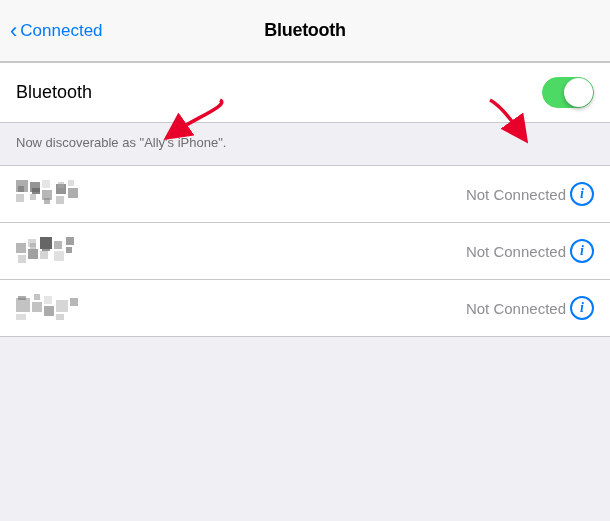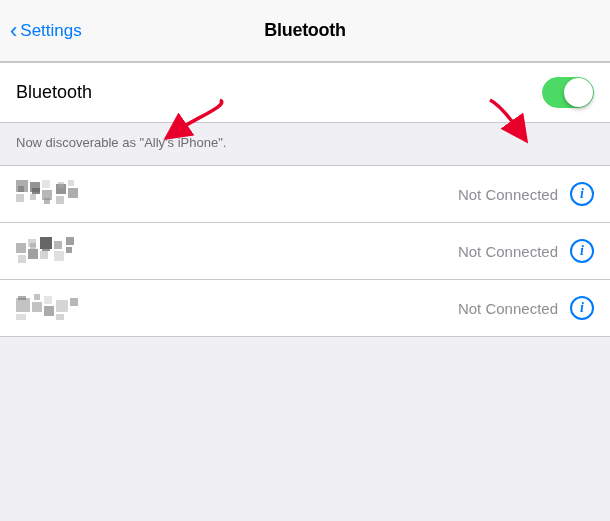--- a/index.html
+++ b/index.html
@@ -146,21 +146,21 @@
 
     .device-left {
       display: flex;
       align-items: center;
       gap: 6px;
     }
 
     .device-right {
       display: flex;
       align-items: center;
-      gap: 12px;
+      gap: 4px;
       justify-content: center;
     }
 
     .not-connected-text {
       font-size: 15px;
       color: #8e8e93;
     }
 
     .info-button {
       width: 24px;
@@ -189,21 +189,21 @@
     }
   </style>
 </head>
 <body>
 
 <div style="position:relative; width:610px; height:521px; overflow:hidden;">
 
   <div class="nav-bar">
     <div class="nav-back">
       <span class="nav-back-chevron">‹</span>
-      <span>Settings</span>
+      <span>Connected</span>
     </div>
     <span class="nav-title">Bluetooth</span>
   </div>
 
   <div class="content">
 
     <div class="toggle-section">
       <div class="toggle-row">
         <span class="toggle-label">Bluetooth</span>
         <div class="toggle-switch">

